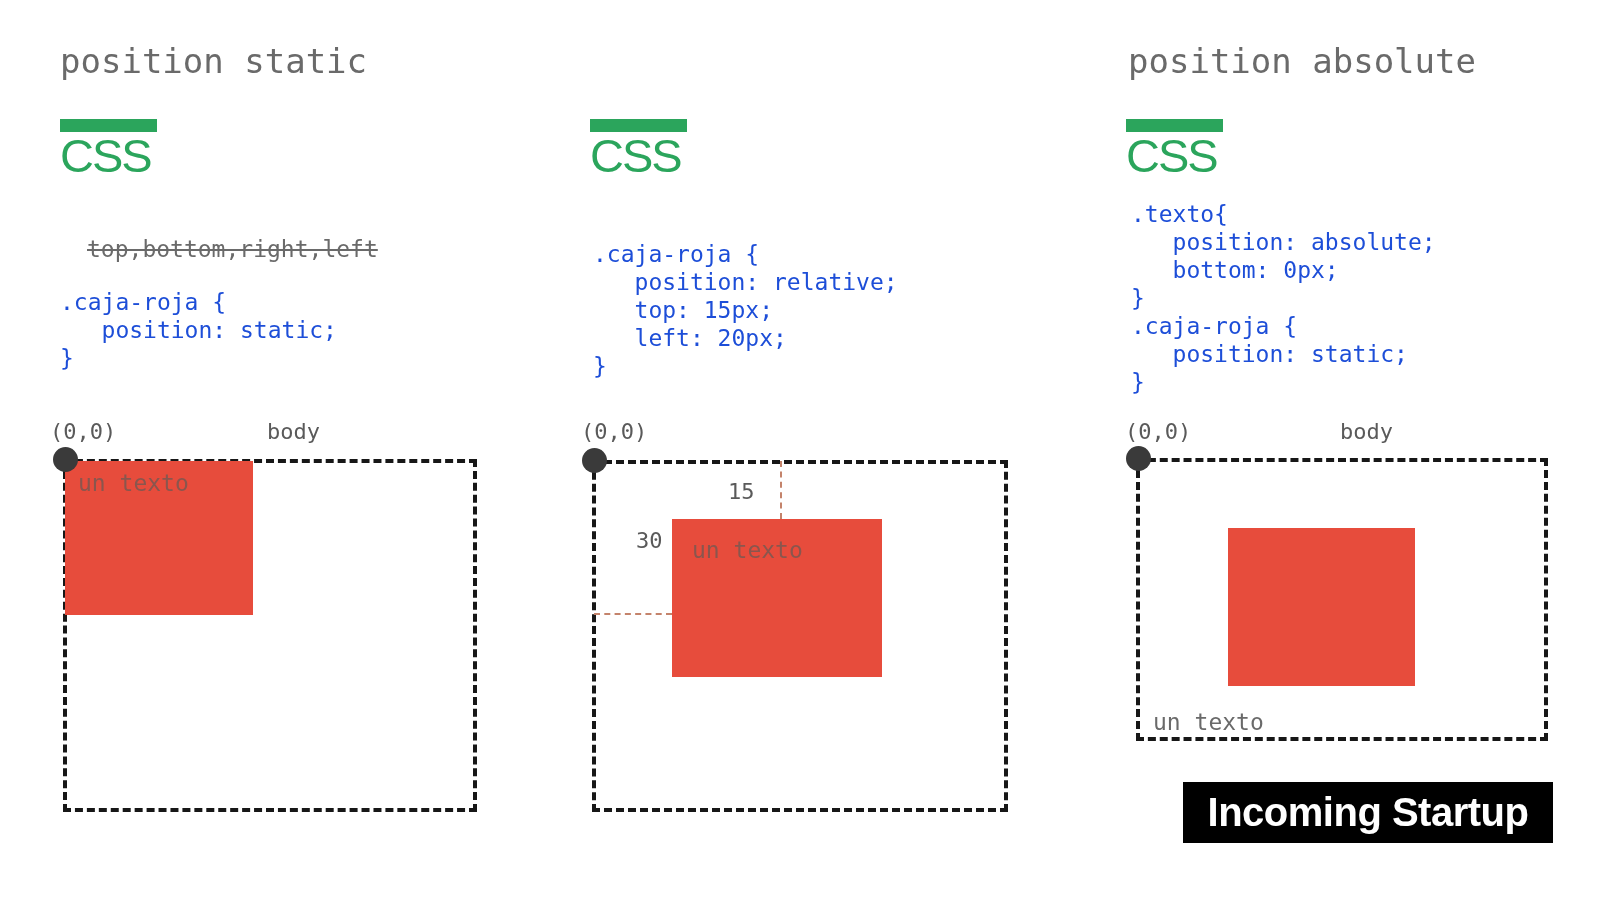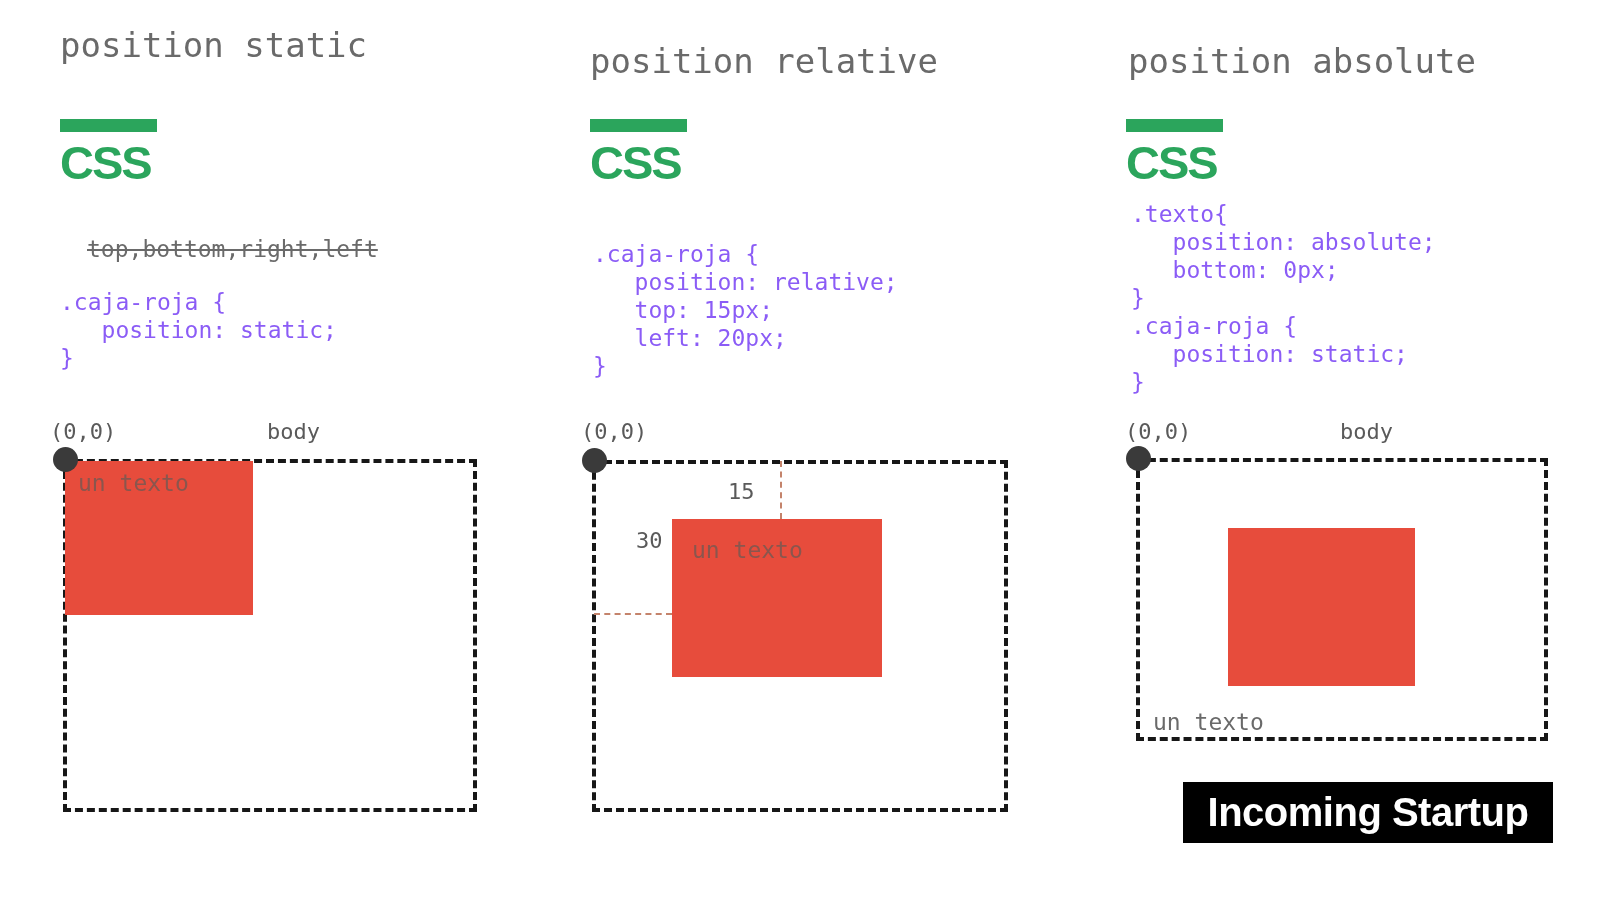--- a/index.html
+++ b/index.html
@@ -22,43 +22,42 @@
     white-space: pre;
   }
 
   
   .css-logo-bar {
     width: 97px; height: 13px;
     background: #2ba55c;
   }
   .css-logo-text {
     font-family: "Liberation Sans", sans-serif;
-    font-weight: bold;
+    font-weight: normal;
     font-size: 47px;
     line-height: 1;
     letter-spacing: -2px;
     color: #2ba55c;
-    margin-top: 7px;
   }
 
   .strike {
     font-size: 23px;
     line-height: 1;
     color: #6a6a6a;
     text-decoration: line-through;
     text-decoration-thickness: 2px;
     white-space: pre;
     margin-left: 27px;
   }
 
   .code {
     font-family: "DejaVu Sans Mono", monospace;
     font-size: 23px;
     line-height: 28px;
-    color: #8b5cf6;
+    color: #1d4ed8;
     white-space: pre;
   }
 
   .small-label {
     font-family: "DejaVu Sans Mono", monospace;
     font-size: 22px;
     line-height: 1;
     color: #5a5a5a;
     white-space: pre;
     margin-left: 20px;
@@ -116,41 +115,40 @@
     color: #111111;
     text-align: center;
     white-space: pre;
   }
 </style>
 </head>
 <body>
 
 <div class="canvas">
 
-  <div class="abs col-title" style="left:60px; top:28px;">position static</div>
+  <div class="abs col-title" style="left:60px; top:44px;">position static</div>
 
   <div class="abs" style="left:60px; top:119px;">
     <div class="css-logo-bar"></div>
     <div class="css-logo-text">CSS</div>
   </div>
 
   <div class="abs strike" style="left:60px; top:238px;">top,bottom,right,left</div>
 
   <div class="abs code" style="left:60px; top:288px;">.caja-roja {
    position: static;
 }</div>
 
   <div class="abs small-label" style="left:30px; top:421px;">(0,0)</div>
   <div class="abs small-label" style="left:247px; top:421px;">body</div>
 
   <div class="abs body-box" style="left:63px; top:459px; width:414px; height:353px;"></div>
   <div class="abs red-box rb1" style="left:65px; top:461px; width:188px; height:154px;">un texto</div>
   <div class="abs corner-dot" style="left:53px; top:447px;"></div>
 
-  <div class="abs col-title" style="left:590px; top:44px;">position relative</div>
 
   <div class="abs" style="left:590px; top:119px;">
     <div class="css-logo-bar"></div>
     <div class="css-logo-text">CSS</div>
   </div>
 
   <div class="abs code" style="left:593px; top:240px;">.caja-roja {
    position: relative;
    top: 15px;
    left: 20px;

